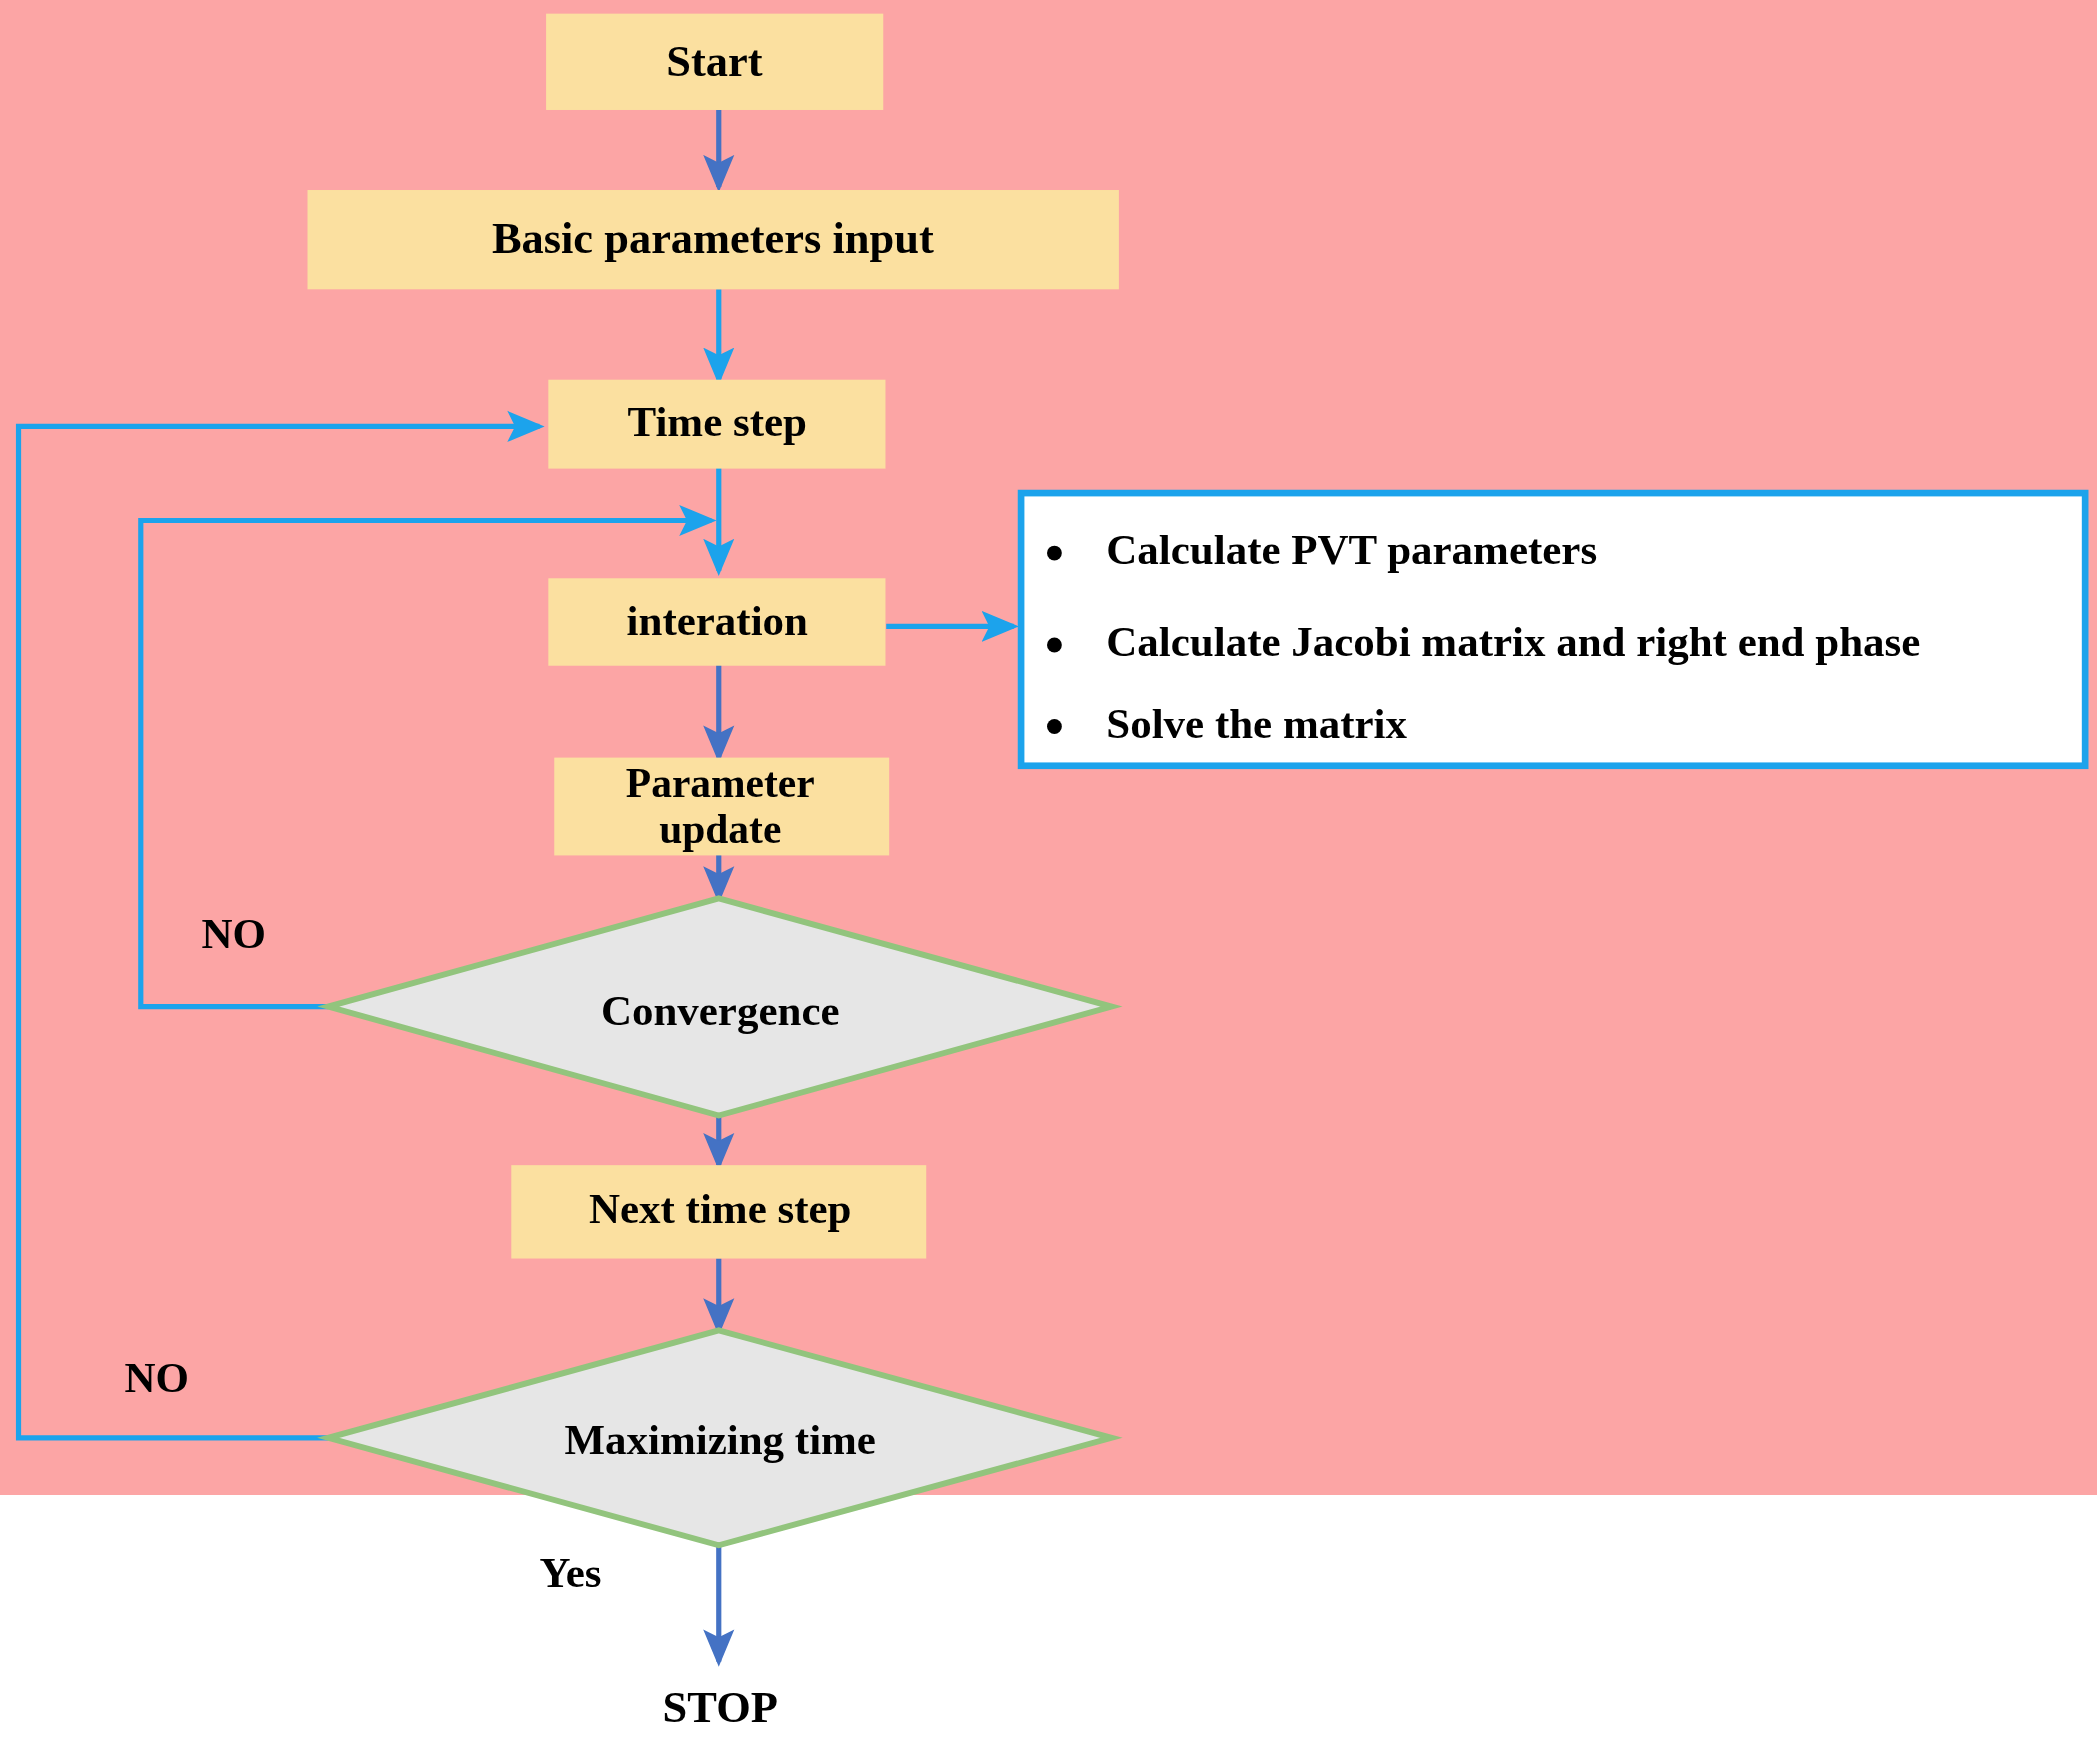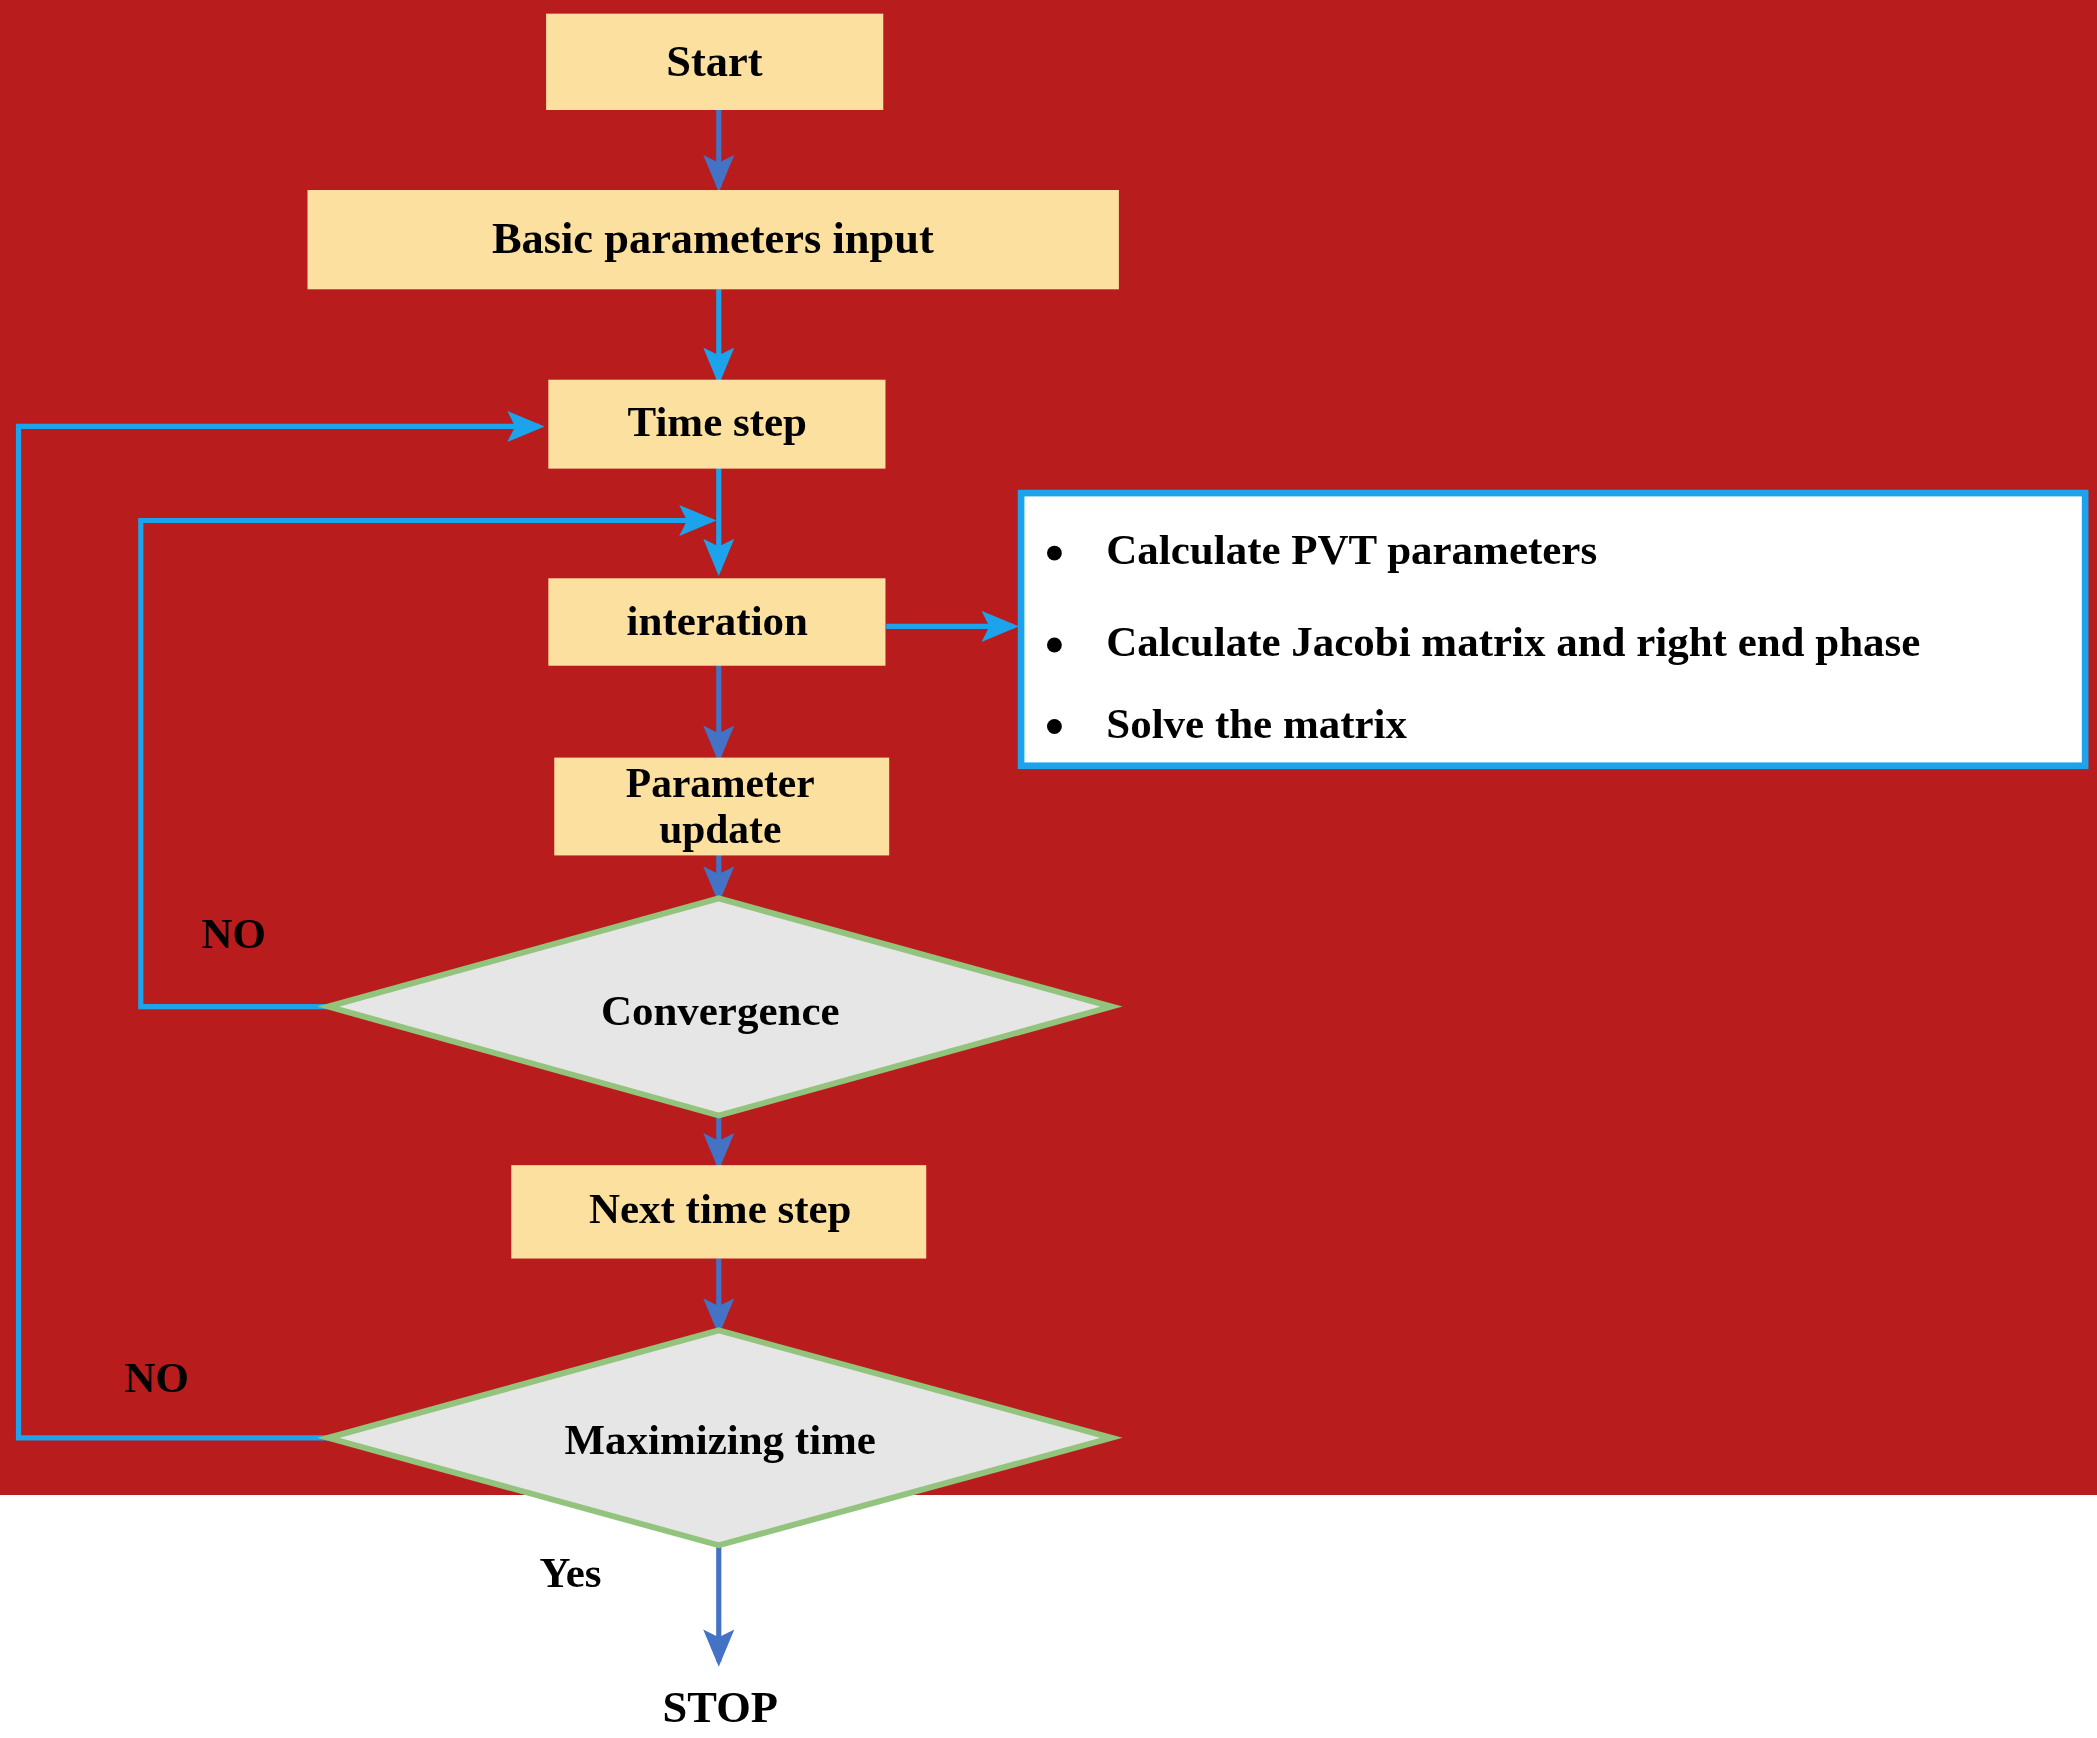--- a/index.html
+++ b/index.html
@@ -10,21 +10,21 @@
   body {
     width: 2097px;
     height: 1739px;
     font-family: "Liberation Serif", "DejaVu Serif", serif;
     overflow: hidden;
   }
   #flowchart-root {
     position: relative;
     width: 2097px;
     height: 1495px;
-    background: #b91c1c;
+    background: #fca5a5;
   }
   svg.canvas {
     position: absolute;
     top: 0;
     left: 0;
     width: 2097px;
     height: 1739px;
   }
   .node-text {
     font-family: "Liberation Serif", "DejaVu Serif", serif;

